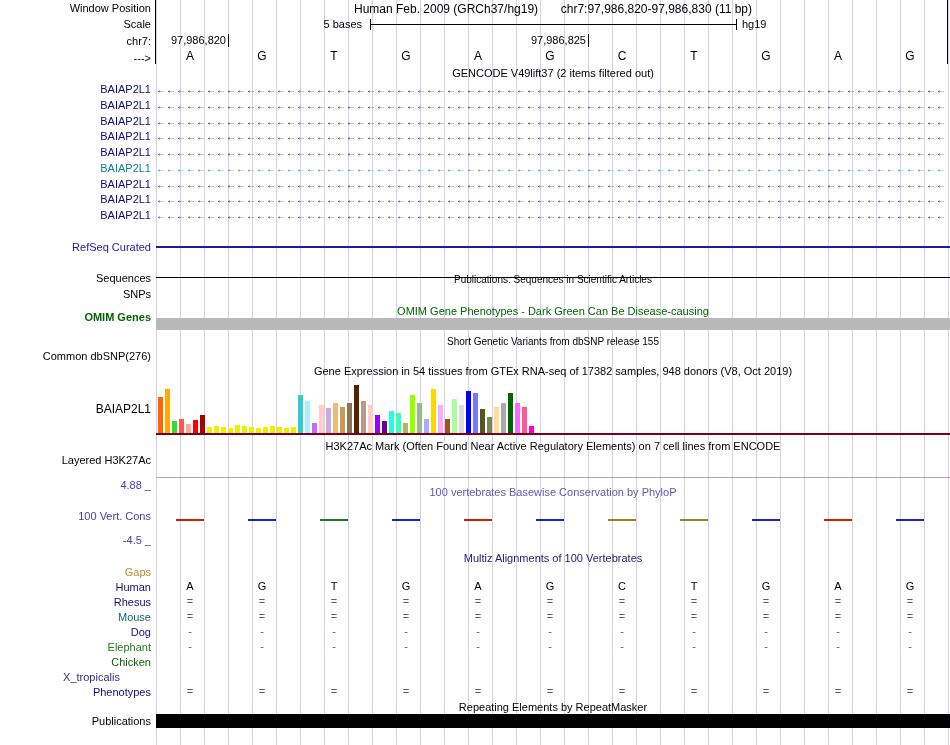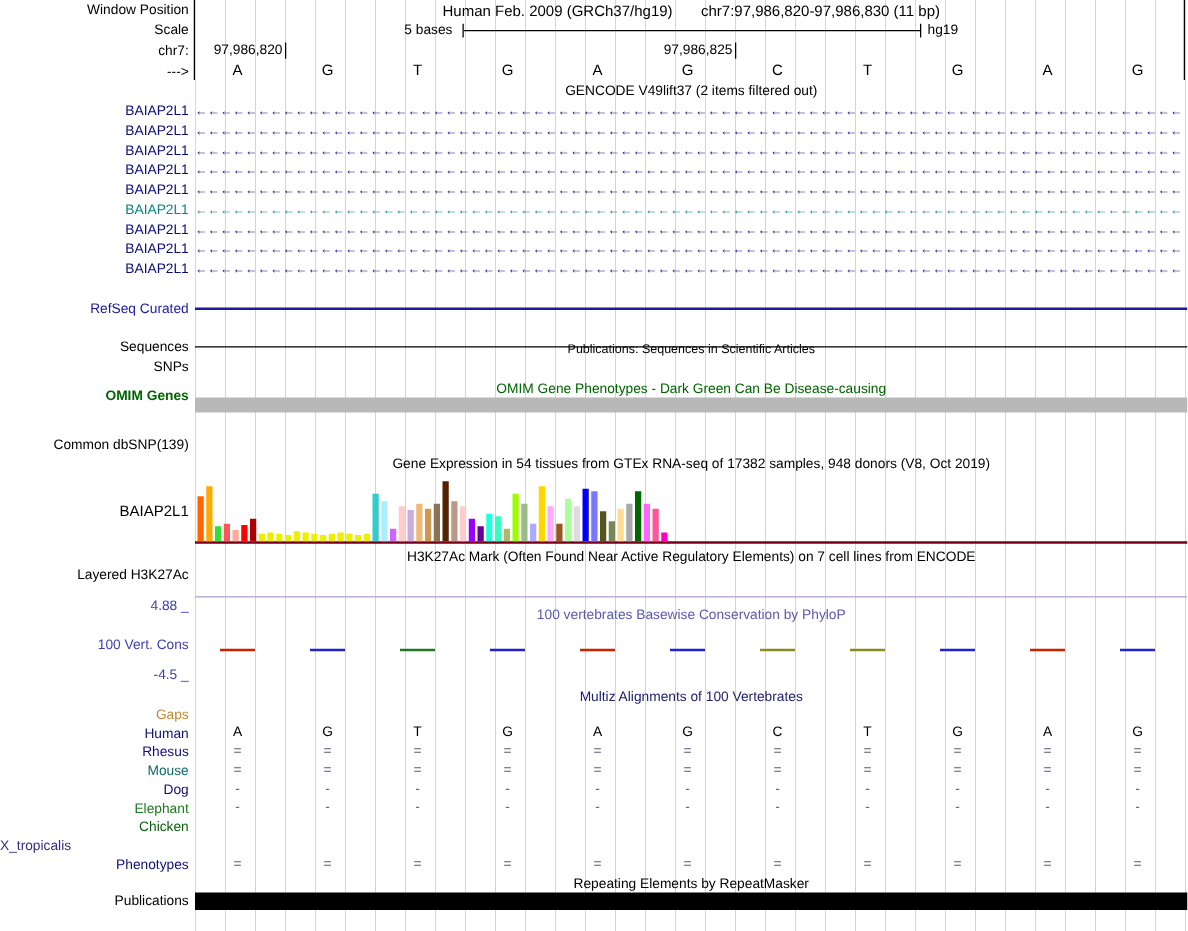--- a/index.html
+++ b/index.html
@@ -53,21 +53,22 @@
   <div class="tt small" style="top:274px">Publications: Sequences in Scientific Articles</div>
   <div class="gl" style="top:272px">Sequences</div>
   <div class="hline" style="top:277px;height:1px;background:#000"></div>
 
   <div class="gl" style="top:288px">SNPs</div>
 
   <div class="tt" style="top: 305px; color: rgb(0, 100, 0);">OMIM Gene Phenotypes - Dark Green Can Be Disease-causing</div>
   <div class="gl" style="top: 311px; color: rgb(0, 100, 0); font-weight: bold;">OMIM Genes</div>
   <div class="hline" style="top: 318px; height: 12px; background: rgb(184, 184, 184);"></div>
 
-  <div class="gl" style="top:350px">Common dbSNP(139)</div>
+  <div class="tt small" style="top:336px">Short Genetic Variants from dbSNP release 155</div>
+  <div class="gl" style="top:350px">Common dbSNP(276)</div>
 
   <div class="tt" style="top:365px">Gene Expression in 54 tissues from GTEx RNA-seq of 17382 samples, 948 donors (V8, Oct 2019)</div>
   <div class="gl" style="top:402px;font-size:12px">BAIAP2L1</div>
   <div class="hline" style="top: 433px; height: 2px; background: rgb(122, 0, 25);"></div>
 
   <div class="tt" style="top:440px">H3K27Ac Mark (Often Found Near Active Regulatory Elements) on 7 cell lines from ENCODE</div>
   <div class="gl" style="top:454px">Layered H3K27Ac</div>
   <div class="hline" style="top: 477px; height: 1px; background: rgb(179, 157, 208);"></div>
 
   <div class="gl" style="top: 479px; color: rgb(63, 63, 176);">4.88 _</div>
@@ -229,21 +230,21 @@
     <div style="position: absolute; white-space: nowrap; left: 298px; top: 640px; width: 72px; text-align: center; color: rgb(90, 90, 120); font-size: 11px;">-</div>
     <div style="position: absolute; white-space: nowrap; left: 370px; top: 640px; width: 72px; text-align: center; color: rgb(90, 90, 120); font-size: 11px;">-</div>
     <div style="position: absolute; white-space: nowrap; left: 442px; top: 640px; width: 72px; text-align: center; color: rgb(90, 90, 120); font-size: 11px;">-</div>
     <div style="position: absolute; white-space: nowrap; left: 514px; top: 640px; width: 72px; text-align: center; color: rgb(90, 90, 120); font-size: 11px;">-</div>
     <div style="position: absolute; white-space: nowrap; left: 586px; top: 640px; width: 72px; text-align: center; color: rgb(90, 90, 120); font-size: 11px;">-</div>
     <div style="position: absolute; white-space: nowrap; left: 658px; top: 640px; width: 72px; text-align: center; color: rgb(90, 90, 120); font-size: 11px;">-</div>
     <div style="position: absolute; white-space: nowrap; left: 730px; top: 640px; width: 72px; text-align: center; color: rgb(90, 90, 120); font-size: 11px;">-</div>
     <div style="position: absolute; white-space: nowrap; left: 802px; top: 640px; width: 72px; text-align: center; color: rgb(90, 90, 120); font-size: 11px;">-</div>
     <div style="position: absolute; white-space: nowrap; left: 874px; top: 640px; width: 72px; text-align: center; color: rgb(90, 90, 120); font-size: 11px;">-</div>
     <div style="position: absolute; white-space: nowrap; left: 0px; top: 656px; width: 151px; text-align: right; color: rgb(11, 94, 11);">Chicken</div>
-    <div style="position: absolute; white-space: nowrap; left: 0px; top: 671px; width: 151px; text-align: left; color: rgb(58, 42, 134);">X_tropicalis</div>
+    <div style="position: absolute; white-space: nowrap; left: 16px; top: 671px; width: 151px; text-align: center; color: rgb(58, 42, 134);">X_tropicalis</div>
     <div style="position: absolute; white-space: nowrap; left: 0px; top: 686px; width: 151px; text-align: right; color: rgb(16, 16, 120);">Phenotypes</div>
     <div style="position: absolute; white-space: nowrap; left: 154px; top: 685px; width: 72px; text-align: center; color: rgb(90, 90, 120); font-size: 11px;">=</div>
     <div style="position: absolute; white-space: nowrap; left: 226px; top: 685px; width: 72px; text-align: center; color: rgb(90, 90, 120); font-size: 11px;">=</div>
     <div style="position: absolute; white-space: nowrap; left: 298px; top: 685px; width: 72px; text-align: center; color: rgb(90, 90, 120); font-size: 11px;">=</div>
     <div style="position: absolute; white-space: nowrap; left: 370px; top: 685px; width: 72px; text-align: center; color: rgb(90, 90, 120); font-size: 11px;">=</div>
     <div style="position: absolute; white-space: nowrap; left: 442px; top: 685px; width: 72px; text-align: center; color: rgb(90, 90, 120); font-size: 11px;">=</div>
     <div style="position: absolute; white-space: nowrap; left: 514px; top: 685px; width: 72px; text-align: center; color: rgb(90, 90, 120); font-size: 11px;">=</div>
     <div style="position: absolute; white-space: nowrap; left: 586px; top: 685px; width: 72px; text-align: center; color: rgb(90, 90, 120); font-size: 11px;">=</div>
     <div style="position: absolute; white-space: nowrap; left: 658px; top: 685px; width: 72px; text-align: center; color: rgb(90, 90, 120); font-size: 11px;">=</div>
     <div style="position: absolute; white-space: nowrap; left: 730px; top: 685px; width: 72px; text-align: center; color: rgb(90, 90, 120); font-size: 11px;">=</div>

